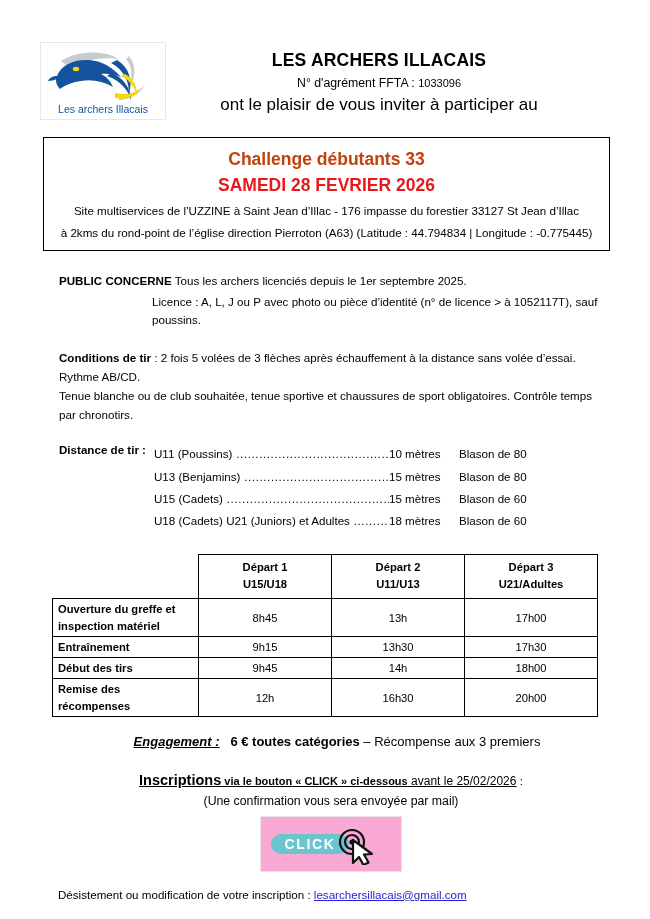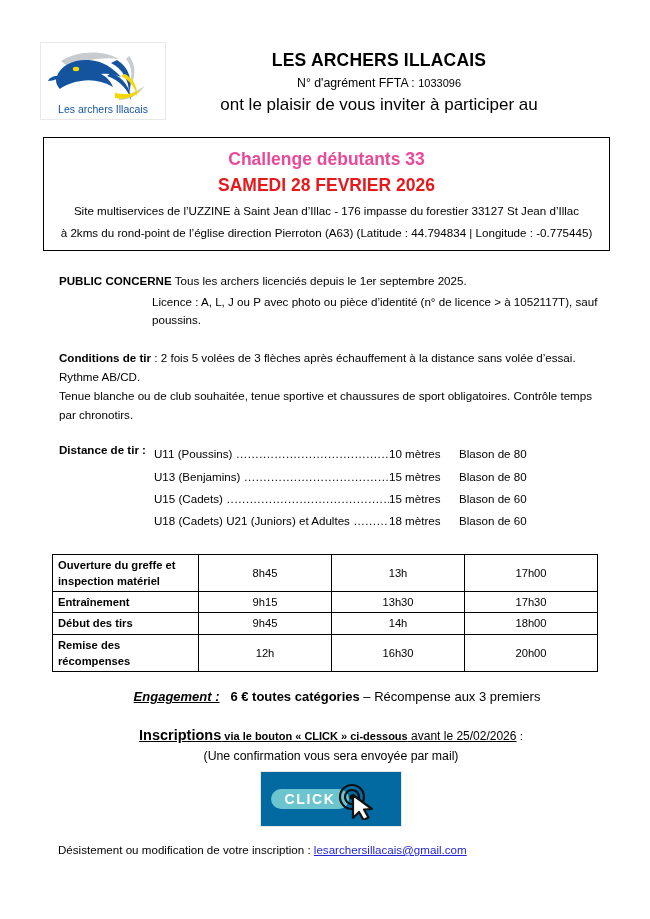--- a/index.html
+++ b/index.html
@@ -64,21 +64,21 @@
   }
 
   
   .event-box {
     margin: 17px 40px 0 43px;
     border: 1.6px solid #000;
     padding: 9px 6px 8px 6px;
     text-align: center;
   }
   .event-title {
-    color: #ec4899;
+    color: #c2410c;
     font-weight: bold;
     font-size: 17.5px;
     line-height: 1.45;
   }
   .event-date {
     color: #e8191c;
     font-weight: bold;
     font-size: 17.5px;
     line-height: 1.45;
     margin-top: 1px;
@@ -203,21 +203,21 @@
   .click-wrap {
     margin: 8px 0 0 0;
     display: flex;
     justify-content: center;
     padding-left: 12px;
   }
   .click-box {
     width: 140px;
     height: 54px;
     border: 1px solid #e6e6e6;
-    background: #0369a1;
+    background: #f9a8d4;
     display: flex;
     align-items: center;
     justify-content: center;
   }
   .click-svg { display:block; width: 124px; height: 42px; }
 
   
   .desist {
     margin: 16px 0 0 58px;
     font-size: 11.6px;
@@ -317,20 +317,35 @@
 
   <div class="sched-wrap">
     <table class="sched">
       <colgroup>
         <col class="col-a">
           <col class="col-b">
           <col class="col-b">
           <col class="col-b">
       </colgroup>
       <tbody>
+          <tr>
+        <td class="corner"></td>
+        <th>
+          <div>Départ 1</div>
+          <div>U15/U18</div>
+        </th>
+        <th>
+          <div>Départ 2</div>
+          <div>U11/U13</div>
+        </th>
+        <th>
+          <div>Départ 3</div>
+          <div>U21/Adultes</div>
+        </th>
+      </tr>
 
       <tr class="tall">
         <td class="rowhead">
           <div>Ouverture du greffe et</div>
           <div>inspection matériel</div>
         </td>
         <td class="val">8h45</td>
         <td class="val">13h</td>
         <td class="val">17h00</td>
       </tr>

